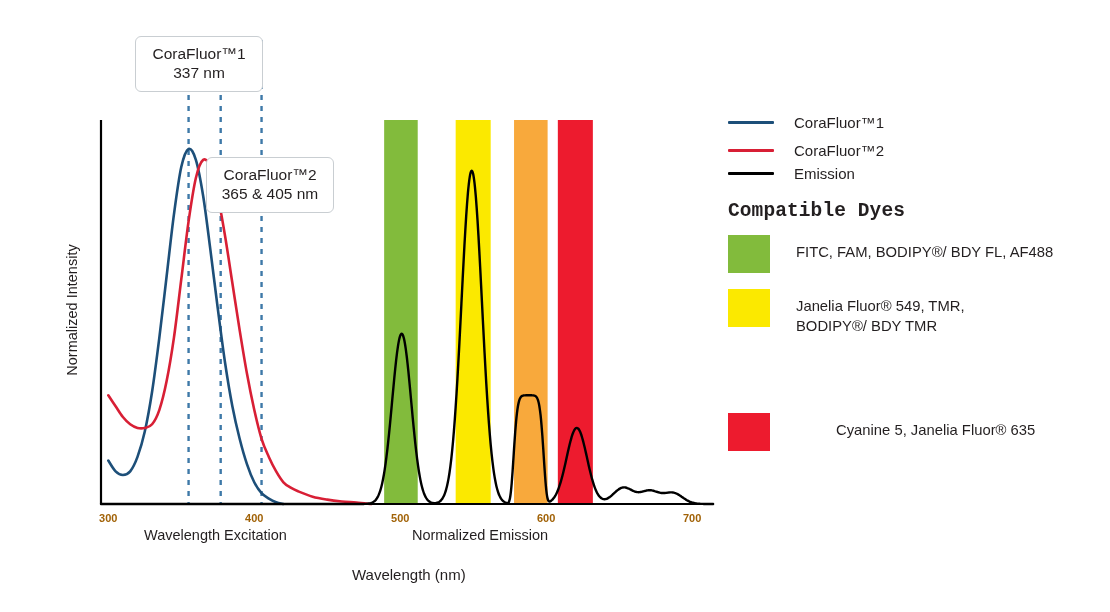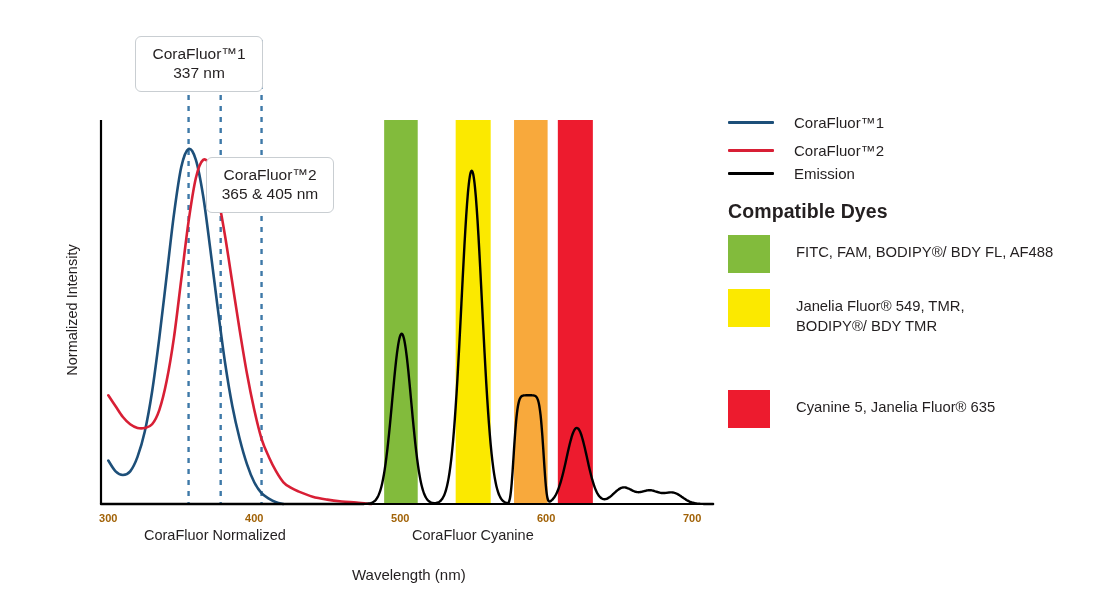--- a/index.html
+++ b/index.html
@@ -107,20 +107,21 @@
   #lg2 { top: 164px; }
 
   #dyes-heading {
     position: absolute;
     top: 200px;
     left: 0;
     font-size: 19.5px;
     font-weight: bold;
     color: #231f20;
     letter-spacing: 0.1px;
+    font-family: Liberation Mono, monospace;
   }
   .dye-row {
     position: absolute;
     left: 0;
     display: flex;
     align-items: flex-start;
   }
   .dye-swatch {
     width: 42px;
     height: 38px;
@@ -130,21 +131,21 @@
     margin-left: 26px;
     font-size: 14.8px;
     color: #231f20;
     line-height: 1.35;
     padding-top: 8px;
     white-space: pre-line;
   }
   #dy0 { top: 235px; }
   #dy1 { top: 289px; }
   #dy2 { top: 344px; }
-  #dy3 { top: 390px; }
+  #dy3 { top: 413px; gap: 40px; }
 </style>
 </head>
 <body>
 
 <div id="root">
 
   <div class="chart-area">
     <svg class="plot" id="plot-svg" width="720" height="612">
         <rect x="384.14761904761906" y="120" width="33.56904761904764" height="384" fill="#82bb3c"></rect>
         <rect x="455.66428571428577" y="120" width="35.028571428571354" height="384" fill="#fbe900"></rect>
@@ -155,22 +156,22 @@
         <line x1="261.54761904761904" x2="261.54761904761904" y1="40" y2="504" stroke="#3e79a8" stroke-width="2.4" stroke-dasharray="5,6" stroke-linecap="butt"></line>
         <path d="M 108.30 460.53 C 109.51 462.34, 113.16 468.98, 115.60 471.40 C 118.03 473.81, 120.46 475.02, 122.89 475.02 C 125.33 475.02, 127.76 474.42, 130.19 471.40 C 132.62 468.38, 135.06 463.55, 137.49 456.91 C 139.92 450.26, 142.35 442.42, 144.79 431.55 C 147.22 420.68, 149.65 407.40, 152.08 391.70 C 154.52 376.00, 156.95 356.68, 159.38 337.36 C 161.81 318.04, 164.25 296.30, 166.68 275.77 C 169.11 255.25, 171.54 232.30, 173.98 214.19 C 176.41 196.08, 178.84 177.96, 181.27 167.09 C 183.71 156.23, 186.14 150.19, 188.57 148.98 C 191.00 147.77, 193.44 152.00, 195.87 159.85 C 198.30 167.70, 200.73 180.98, 203.17 196.08 C 205.60 211.17, 208.03 231.70, 210.46 250.42 C 212.90 269.13, 215.33 289.66, 217.76 308.38 C 220.19 327.09, 222.63 346.42, 225.06 362.72 C 227.49 379.02, 229.92 393.51, 232.36 406.19 C 234.79 418.87, 237.22 429.13, 239.65 438.79 C 242.09 448.45, 244.52 456.91, 246.95 464.15 C 249.38 471.40, 251.82 477.43, 254.25 482.26 C 256.68 487.09, 259.12 490.42, 261.55 493.13 C 263.98 495.85, 266.41 497.06, 268.85 498.57 C 271.28 500.08, 273.71 501.28, 276.14 502.19 C 278.58 503.09, 282.22 503.70, 283.44 504.00" fill="none" stroke="#1d4f79" stroke-width="2.6" stroke-linecap="round" stroke-linejoin="round"></path>
         <path d="M 108.30 395.32 C 109.51 397.13, 113.16 402.57, 115.60 406.19 C 118.03 409.81, 120.46 414.04, 122.89 417.06 C 125.33 420.08, 127.76 422.49, 130.19 424.30 C 132.62 426.11, 135.06 427.32, 137.49 427.92 C 139.92 428.53, 142.35 428.53, 144.79 427.92 C 147.22 427.32, 149.65 427.32, 152.08 424.30 C 154.52 421.28, 156.95 417.06, 159.38 409.81 C 161.81 402.57, 164.25 392.91, 166.68 380.83 C 169.11 368.75, 171.54 354.26, 173.98 337.36 C 176.41 320.45, 178.84 298.72, 181.27 279.40 C 183.71 260.08, 186.14 238.34, 188.57 221.43 C 191.00 204.53, 193.44 188.23, 195.87 177.96 C 198.30 167.70, 200.73 161.66, 203.17 159.85 C 205.60 158.04, 208.03 161.06, 210.46 167.09 C 212.90 173.13, 215.33 184.60, 217.76 196.08 C 220.19 207.55, 222.63 221.43, 225.06 235.92 C 227.49 250.42, 229.92 267.32, 232.36 283.02 C 234.79 298.72, 237.22 315.02, 239.65 330.11 C 242.09 345.21, 244.52 360.30, 246.95 373.58 C 249.38 386.87, 251.82 398.94, 254.25 409.81 C 256.68 420.68, 259.12 430.94, 261.55 438.79 C 263.98 446.64, 266.41 451.47, 268.85 456.91 C 271.28 462.34, 273.71 467.17, 276.14 471.40 C 278.58 475.62, 281.01 479.55, 283.44 482.26 C 285.87 484.98, 288.31 486.19, 290.74 487.70 C 293.17 489.21, 294.39 489.81, 298.04 491.32 C 301.68 492.83, 307.77 495.37, 312.63 496.75 C 317.50 498.14, 322.36 498.87, 327.23 499.65 C 332.09 500.44, 336.96 500.98, 341.82 501.46 C 346.69 501.95, 351.55 502.13, 356.42 502.55 C 361.28 502.97, 368.58 503.76, 371.01 504.00" fill="none" stroke="#d81f35" stroke-width="2.6" stroke-linecap="round" stroke-linejoin="round"></path>
         <path d="M 101.00 504.00 C 101.15 504.00, 101.58 504.00, 101.88 504.00 C 102.17 504.00, 102.46 504.00, 102.75 504.00 C 103.04 504.00, 103.34 504.00, 103.63 504.00 C 103.92 504.00, 104.21 504.00, 104.50 504.00 C 104.79 504.00, 105.09 504.00, 105.38 504.00 C 105.67 504.00, 105.96 504.00, 106.25 504.00 C 106.55 504.00, 106.84 504.00, 107.13 504.00 C 107.42 504.00, 107.71 504.00, 108.01 504.00 C 108.30 504.00, 108.59 504.00, 108.88 504.00 C 109.17 504.00, 109.47 504.00, 109.76 504.00 C 110.05 504.00, 110.34 504.00, 110.63 504.00 C 110.92 504.00, 111.22 504.00, 111.51 504.00 C 111.80 504.00, 112.09 504.00, 112.38 504.00 C 112.68 504.00, 112.97 504.00, 113.26 504.00 C 113.55 504.00, 113.84 504.00, 114.14 504.00 C 114.43 504.00, 114.72 504.00, 115.01 504.00 C 115.30 504.00, 115.60 504.00, 115.89 504.00 C 116.18 504.00, 116.47 504.00, 116.76 504.00 C 117.05 504.00, 117.35 504.00, 117.64 504.00 C 117.93 504.00, 118.22 504.00, 118.51 504.00 C 118.81 504.00, 119.10 504.00, 119.39 504.00 C 119.68 504.00, 119.97 504.00, 120.27 504.00 C 120.56 504.00, 120.85 504.00, 121.14 504.00 C 121.43 504.00, 121.73 504.00, 122.02 504.00 C 122.31 504.00, 122.60 504.00, 122.89 504.00 C 123.18 504.00, 123.48 504.00, 123.77 504.00 C 124.06 504.00, 124.35 504.00, 124.64 504.00 C 124.94 504.00, 125.23 504.00, 125.52 504.00 C 125.81 504.00, 126.10 504.00, 126.40 504.00 C 126.69 504.00, 126.98 504.00, 127.27 504.00 C 127.56 504.00, 127.86 504.00, 128.15 504.00 C 128.44 504.00, 128.73 504.00, 129.02 504.00 C 129.31 504.00, 129.61 504.00, 129.90 504.00 C 130.19 504.00, 130.48 504.00, 130.77 504.00 C 131.07 504.00, 131.36 504.00, 131.65 504.00 C 131.94 504.00, 132.23 504.00, 132.53 504.00 C 132.82 504.00, 133.11 504.00, 133.40 504.00 C 133.69 504.00, 133.99 504.00, 134.28 504.00 C 134.57 504.00, 134.86 504.00, 135.15 504.00 C 135.44 504.00, 135.74 504.00, 136.03 504.00 C 136.32 504.00, 136.61 504.00, 136.90 504.00 C 137.20 504.00, 137.49 504.00, 137.78 504.00 C 138.07 504.00, 138.36 504.00, 138.66 504.00 C 138.95 504.00, 139.24 504.00, 139.53 504.00 C 139.82 504.00, 140.12 504.00, 140.41 504.00 C 140.70 504.00, 140.99 504.00, 141.28 504.00 C 141.57 504.00, 141.87 504.00, 142.16 504.00 C 142.45 504.00, 142.74 504.00, 143.03 504.00 C 143.33 504.00, 143.62 504.00, 143.91 504.00 C 144.20 504.00, 144.49 504.00, 144.79 504.00 C 145.08 504.00, 145.37 504.00, 145.66 504.00 C 145.95 504.00, 146.25 504.00, 146.54 504.00 C 146.83 504.00, 147.12 504.00, 147.41 504.00 C 147.70 504.00, 148.00 504.00, 148.29 504.00 C 148.58 504.00, 148.87 504.00, 149.16 504.00 C 149.46 504.00, 149.75 504.00, 150.04 504.00 C 150.33 504.00, 150.62 504.00, 150.92 504.00 C 151.21 504.00, 151.50 504.00, 151.79 504.00 C 152.08 504.00, 152.38 504.00, 152.67 504.00 C 152.96 504.00, 153.25 504.00, 153.54 504.00 C 153.83 504.00, 154.13 504.00, 154.42 504.00 C 154.71 504.00, 155.00 504.00, 155.29 504.00 C 155.59 504.00, 155.88 504.00, 156.17 504.00 C 156.46 504.00, 156.75 504.00, 157.05 504.00 C 157.34 504.00, 157.63 504.00, 157.92 504.00 C 158.21 504.00, 158.51 504.00, 158.80 504.00 C 159.09 504.00, 159.38 504.00, 159.67 504.00 C 159.96 504.00, 160.26 504.00, 160.55 504.00 C 160.84 504.00, 161.13 504.00, 161.42 504.00 C 161.72 504.00, 162.01 504.00, 162.30 504.00 C 162.59 504.00, 162.88 504.00, 163.18 504.00 C 163.47 504.00, 163.76 504.00, 164.05 504.00 C 164.34 504.00, 164.64 504.00, 164.93 504.00 C 165.22 504.00, 165.51 504.00, 165.80 504.00 C 166.09 504.00, 166.39 504.00, 166.68 504.00 C 166.97 504.00, 167.26 504.00, 167.55 504.00 C 167.85 504.00, 168.14 504.00, 168.43 504.00 C 168.72 504.00, 169.01 504.00, 169.31 504.00 C 169.60 504.00, 169.89 504.00, 170.18 504.00 C 170.47 504.00, 170.77 504.00, 171.06 504.00 C 171.35 504.00, 171.64 504.00, 171.93 504.00 C 172.22 504.00, 172.52 504.00, 172.81 504.00 C 173.10 504.00, 173.39 504.00, 173.68 504.00 C 173.98 504.00, 174.27 504.00, 174.56 504.00 C 174.85 504.00, 175.14 504.00, 175.44 504.00 C 175.73 504.00, 176.02 504.00, 176.31 504.00 C 176.60 504.00, 176.90 504.00, 177.19 504.00 C 177.48 504.00, 177.77 504.00, 178.06 504.00 C 178.35 504.00, 178.65 504.00, 178.94 504.00 C 179.23 504.00, 179.52 504.00, 179.81 504.00 C 180.11 504.00, 180.40 504.00, 180.69 504.00 C 180.98 504.00, 181.27 504.00, 181.57 504.00 C 181.86 504.00, 182.15 504.00, 182.44 504.00 C 182.73 504.00, 183.03 504.00, 183.32 504.00 C 183.61 504.00, 183.90 504.00, 184.19 504.00 C 184.48 504.00, 184.78 504.00, 185.07 504.00 C 185.36 504.00, 185.65 504.00, 185.94 504.00 C 186.24 504.00, 186.53 504.00, 186.82 504.00 C 187.11 504.00, 187.40 504.00, 187.70 504.00 C 187.99 504.00, 188.28 504.00, 188.57 504.00 C 188.86 504.00, 189.16 504.00, 189.45 504.00 C 189.74 504.00, 190.03 504.00, 190.32 504.00 C 190.61 504.00, 190.91 504.00, 191.20 504.00 C 191.49 504.00, 191.78 504.00, 192.07 504.00 C 192.37 504.00, 192.66 504.00, 192.95 504.00 C 193.24 504.00, 193.53 504.00, 193.83 504.00 C 194.12 504.00, 194.41 504.00, 194.70 504.00 C 194.99 504.00, 195.29 504.00, 195.58 504.00 C 195.87 504.00, 196.16 504.00, 196.45 504.00 C 196.74 504.00, 197.04 504.00, 197.33 504.00 C 197.62 504.00, 197.91 504.00, 198.20 504.00 C 198.50 504.00, 198.79 504.00, 199.08 504.00 C 199.37 504.00, 199.66 504.00, 199.96 504.00 C 200.25 504.00, 200.54 504.00, 200.83 504.00 C 201.12 504.00, 201.42 504.00, 201.71 504.00 C 202.00 504.00, 202.29 504.00, 202.58 504.00 C 202.87 504.00, 203.17 504.00, 203.46 504.00 C 203.75 504.00, 204.04 504.00, 204.33 504.00 C 204.63 504.00, 204.92 504.00, 205.21 504.00 C 205.50 504.00, 205.79 504.00, 206.09 504.00 C 206.38 504.00, 206.67 504.00, 206.96 504.00 C 207.25 504.00, 207.55 504.00, 207.84 504.00 C 208.13 504.00, 208.42 504.00, 208.71 504.00 C 209.00 504.00, 209.30 504.00, 209.59 504.00 C 209.88 504.00, 210.17 504.00, 210.46 504.00 C 210.76 504.00, 211.05 504.00, 211.34 504.00 C 211.63 504.00, 211.92 504.00, 212.22 504.00 C 212.51 504.00, 212.80 504.00, 213.09 504.00 C 213.38 504.00, 213.68 504.00, 213.97 504.00 C 214.26 504.00, 214.55 504.00, 214.84 504.00 C 215.13 504.00, 215.43 504.00, 215.72 504.00 C 216.01 504.00, 216.30 504.00, 216.59 504.00 C 216.89 504.00, 217.18 504.00, 217.47 504.00 C 217.76 504.00, 218.05 504.00, 218.35 504.00 C 218.64 504.00, 218.93 504.00, 219.22 504.00 C 219.51 504.00, 219.81 504.00, 220.10 504.00 C 220.39 504.00, 220.68 504.00, 220.97 504.00 C 221.26 504.00, 221.56 504.00, 221.85 504.00 C 222.14 504.00, 222.43 504.00, 222.72 504.00 C 223.02 504.00, 223.31 504.00, 223.60 504.00 C 223.89 504.00, 224.18 504.00, 224.48 504.00 C 224.77 504.00, 225.06 504.00, 225.35 504.00 C 225.64 504.00, 225.94 504.00, 226.23 504.00 C 226.52 504.00, 226.81 504.00, 227.10 504.00 C 227.39 504.00, 227.69 504.00, 227.98 504.00 C 228.27 504.00, 228.56 504.00, 228.85 504.00 C 229.15 504.00, 229.44 504.00, 229.73 504.00 C 230.02 504.00, 230.31 504.00, 230.61 504.00 C 230.90 504.00, 231.19 504.00, 231.48 504.00 C 231.77 504.00, 232.07 504.00, 232.36 504.00 C 232.65 504.00, 232.94 504.00, 233.23 504.00 C 233.52 504.00, 233.82 504.00, 234.11 504.00 C 234.40 504.00, 234.69 504.00, 234.98 504.00 C 235.28 504.00, 235.57 504.00, 235.86 504.00 C 236.15 504.00, 236.44 504.00, 236.74 504.00 C 237.03 504.00, 237.32 504.00, 237.61 504.00 C 237.90 504.00, 238.20 504.00, 238.49 504.00 C 238.78 504.00, 239.07 504.00, 239.36 504.00 C 239.65 504.00, 239.95 504.00, 240.24 504.00 C 240.53 504.00, 240.82 504.00, 241.11 504.00 C 241.41 504.00, 241.70 504.00, 241.99 504.00 C 242.28 504.00, 242.57 504.00, 242.87 504.00 C 243.16 504.00, 243.45 504.00, 243.74 504.00 C 244.03 504.00, 244.33 504.00, 244.62 504.00 C 244.91 504.00, 245.20 504.00, 245.49 504.00 C 245.78 504.00, 246.08 504.00, 246.37 504.00 C 246.66 504.00, 246.95 504.00, 247.24 504.00 C 247.54 504.00, 247.83 504.00, 248.12 504.00 C 248.41 504.00, 248.70 504.00, 249.00 504.00 C 249.29 504.00, 249.58 504.00, 249.87 504.00 C 250.16 504.00, 250.46 504.00, 250.75 504.00 C 251.04 504.00, 251.33 504.00, 251.62 504.00 C 251.91 504.00, 252.21 504.00, 252.50 504.00 C 252.79 504.00, 253.08 504.00, 253.37 504.00 C 253.67 504.00, 253.96 504.00, 254.25 504.00 C 254.54 504.00, 254.83 504.00, 255.13 504.00 C 255.42 504.00, 255.71 504.00, 256.00 504.00 C 256.29 504.00, 256.59 504.00, 256.88 504.00 C 257.17 504.00, 257.46 504.00, 257.75 504.00 C 258.04 504.00, 258.34 504.00, 258.63 504.00 C 258.92 504.00, 259.21 504.00, 259.50 504.00 C 259.80 504.00, 260.09 504.00, 260.38 504.00 C 260.67 504.00, 260.96 504.00, 261.26 504.00 C 261.55 504.00, 261.84 504.00, 262.13 504.00 C 262.42 504.00, 262.72 504.00, 263.01 504.00 C 263.30 504.00, 263.59 504.00, 263.88 504.00 C 264.17 504.00, 264.47 504.00, 264.76 504.00 C 265.05 504.00, 265.34 504.00, 265.63 504.00 C 265.93 504.00, 266.22 504.00, 266.51 504.00 C 266.80 504.00, 267.09 504.00, 267.39 504.00 C 267.68 504.00, 267.97 504.00, 268.26 504.00 C 268.55 504.00, 268.85 504.00, 269.14 504.00 C 269.43 504.00, 269.72 504.00, 270.01 504.00 C 270.30 504.00, 270.60 504.00, 270.89 504.00 C 271.18 504.00, 271.47 504.00, 271.76 504.00 C 272.06 504.00, 272.35 504.00, 272.64 504.00 C 272.93 504.00, 273.22 504.00, 273.52 504.00 C 273.81 504.00, 274.10 504.00, 274.39 504.00 C 274.68 504.00, 274.98 504.00, 275.27 504.00 C 275.56 504.00, 275.85 504.00, 276.14 504.00 C 276.43 504.00, 276.73 504.00, 277.02 504.00 C 277.31 504.00, 277.60 504.00, 277.89 504.00 C 278.19 504.00, 278.48 504.00, 278.77 504.00 C 279.06 504.00, 279.35 504.00, 279.65 504.00 C 279.94 504.00, 280.23 504.00, 280.52 504.00 C 280.81 504.00, 281.11 504.00, 281.40 504.00 C 281.69 504.00, 281.98 504.00, 282.27 504.00 C 282.56 504.00, 282.86 504.00, 283.15 504.00 C 283.44 504.00, 283.73 504.00, 284.02 504.00 C 284.32 504.00, 284.61 504.00, 284.90 504.00 C 285.19 504.00, 285.48 504.00, 285.78 504.00 C 286.07 504.00, 286.36 504.00, 286.65 504.00 C 286.94 504.00, 287.24 504.00, 287.53 504.00 C 287.82 504.00, 288.11 504.00, 288.40 504.00 C 288.69 504.00, 288.99 504.00, 289.28 504.00 C 289.57 504.00, 289.86 504.00, 290.15 504.00 C 290.45 504.00, 290.74 504.00, 291.03 504.00 C 291.32 504.00, 291.61 504.00, 291.91 504.00 C 292.20 504.00, 292.49 504.00, 292.78 504.00 C 293.07 504.00, 293.37 504.00, 293.66 504.00 C 293.95 504.00, 294.24 504.00, 294.53 504.00 C 294.82 504.00, 295.12 504.00, 295.41 504.00 C 295.70 504.00, 295.99 504.00, 296.28 504.00 C 296.58 504.00, 296.87 504.00, 297.16 504.00 C 297.45 504.00, 297.74 504.00, 298.04 504.00 C 298.33 504.00, 298.62 504.00, 298.91 504.00 C 299.20 504.00, 299.50 504.00, 299.79 504.00 C 300.08 504.00, 300.37 504.00, 300.66 504.00 C 300.95 504.00, 301.25 504.00, 301.54 504.00 C 301.83 504.00, 302.12 504.00, 302.41 504.00 C 302.71 504.00, 303.00 504.00, 303.29 504.00 C 303.58 504.00, 303.87 504.00, 304.17 504.00 C 304.46 504.00, 304.75 504.00, 305.04 504.00 C 305.33 504.00, 305.63 504.00, 305.92 504.00 C 306.21 504.00, 306.50 504.00, 306.79 504.00 C 307.08 504.00, 307.38 504.00, 307.67 504.00 C 307.96 504.00, 308.25 504.00, 308.54 504.00 C 308.84 504.00, 309.13 504.00, 309.42 504.00 C 309.71 504.00, 310.00 504.00, 310.30 504.00 C 310.59 504.00, 310.88 504.00, 311.17 504.00 C 311.46 504.00, 311.76 504.00, 312.05 504.00 C 312.34 504.00, 312.63 504.00, 312.92 504.00 C 313.21 504.00, 313.51 504.00, 313.80 504.00 C 314.09 504.00, 314.38 504.00, 314.67 504.00 C 314.97 504.00, 315.26 504.00, 315.55 504.00 C 315.84 504.00, 316.13 504.00, 316.43 504.00 C 316.72 504.00, 317.01 504.00, 317.30 504.00 C 317.59 504.00, 317.89 504.00, 318.18 504.00 C 318.47 504.00, 318.76 504.00, 319.05 504.00 C 319.34 504.00, 319.64 504.00, 319.93 504.00 C 320.22 504.00, 320.51 504.00, 320.80 504.00 C 321.10 504.00, 321.39 504.00, 321.68 504.00 C 321.97 504.00, 322.26 504.00, 322.56 504.00 C 322.85 504.00, 323.14 504.00, 323.43 504.00 C 323.72 504.00, 324.02 504.00, 324.31 504.00 C 324.60 504.00, 324.89 504.00, 325.18 504.00 C 325.47 504.00, 325.77 504.00, 326.06 504.00 C 326.35 504.00, 326.64 504.00, 326.93 504.00 C 327.23 504.00, 327.52 504.00, 327.81 504.00 C 328.10 504.00, 328.39 504.00, 328.69 504.00 C 328.98 504.00, 329.27 504.00, 329.56 504.00 C 329.85 504.00, 330.15 504.00, 330.44 504.00 C 330.73 504.00, 331.02 504.00, 331.31 504.00 C 331.60 504.00, 331.90 504.00, 332.19 504.00 C 332.48 504.00, 332.77 504.00, 333.06 504.00 C 333.36 504.00, 333.65 504.00, 333.94 504.00 C 334.23 504.00, 334.52 504.00, 334.82 504.00 C 335.11 504.00, 335.40 504.00, 335.69 504.00 C 335.98 504.00, 336.28 504.00, 336.57 504.00 C 336.86 504.00, 337.15 504.00, 337.44 504.00 C 337.73 504.00, 338.03 504.00, 338.32 504.00 C 338.61 504.00, 338.90 504.00, 339.19 504.00 C 339.49 504.00, 339.78 504.00, 340.07 504.00 C 340.36 504.00, 340.65 504.00, 340.95 504.00 C 341.24 504.00, 341.53 504.00, 341.82 504.00 C 342.11 504.00, 342.41 504.00, 342.70 504.00 C 342.99 504.00, 343.28 504.00, 343.57 504.00 C 343.86 504.00, 344.16 504.00, 344.45 504.00 C 344.74 504.00, 345.03 504.00, 345.32 504.00 C 345.62 504.00, 345.91 504.00, 346.20 504.00 C 346.49 504.00, 346.78 504.00, 347.08 504.00 C 347.37 504.00, 347.66 504.00, 347.95 504.00 C 348.24 504.00, 348.54 504.00, 348.83 504.00 C 349.12 504.00, 349.41 504.00, 349.70 504.00 C 349.99 504.00, 350.29 504.00, 350.58 504.00 C 350.87 504.00, 351.16 504.00, 351.45 504.00 C 351.75 504.00, 352.04 504.00, 352.33 504.00 C 352.62 504.00, 352.91 504.00, 353.21 504.00 C 353.50 504.00, 353.79 504.00, 354.08 504.00 C 354.37 504.00, 354.67 504.00, 354.96 504.00 C 355.25 504.00, 355.54 504.00, 355.83 504.00 C 356.12 504.00, 356.42 504.00, 356.71 504.00 C 357.00 504.00, 357.29 504.00, 357.58 504.00 C 357.88 504.00, 358.17 504.00, 358.46 503.99 C 358.75 503.99, 359.04 503.99, 359.34 503.99 C 359.63 503.99, 359.92 503.99, 360.21 503.99 C 360.50 503.99, 360.80 503.98, 361.09 503.98 C 361.38 503.98, 361.67 503.98, 361.96 503.97 C 362.25 503.97, 362.55 503.97, 362.84 503.96 C 363.13 503.96, 363.42 503.95, 363.71 503.94 C 364.01 503.94, 364.30 503.93, 364.59 503.92 C 364.88 503.91, 365.17 503.90, 365.47 503.88 C 365.76 503.87, 366.05 503.85, 366.34 503.83 C 366.63 503.81, 366.93 503.79, 367.22 503.77 C 367.51 503.74, 367.80 503.71, 368.09 503.67 C 368.38 503.64, 368.68 503.60, 368.97 503.55 C 369.26 503.50, 369.55 503.45, 369.84 503.39 C 370.14 503.32, 370.43 503.25, 370.72 503.17 C 371.01 503.08, 371.30 502.99, 371.60 502.88 C 371.89 502.77, 372.18 502.65, 372.47 502.50 C 372.76 502.36, 373.06 502.20, 373.35 502.02 C 373.64 501.84, 373.93 501.64, 374.22 501.40 C 374.51 501.17, 374.81 500.91, 375.10 500.62 C 375.39 500.33, 375.68 500.01, 375.97 499.64 C 376.27 499.28, 376.56 498.88, 376.85 498.43 C 377.14 497.98, 377.43 497.49, 377.73 496.94 C 378.02 496.39, 378.31 495.79, 378.60 495.13 C 378.89 494.46, 379.19 493.74, 379.48 492.94 C 379.77 492.14, 380.06 491.28, 380.35 490.34 C 380.64 489.39, 380.94 488.37, 381.23 487.26 C 381.52 486.15, 381.81 484.96, 382.10 483.66 C 382.40 482.37, 382.69 480.99, 382.98 479.51 C 383.27 478.02, 383.56 476.44, 383.86 474.75 C 384.15 473.06, 384.44 471.27, 384.73 469.36 C 385.02 467.46, 385.32 465.45, 385.61 463.33 C 385.90 461.22, 386.19 458.99, 386.48 456.66 C 386.77 454.33, 387.07 451.89, 387.36 449.36 C 387.65 446.83, 387.94 444.19, 388.23 441.47 C 388.53 438.75, 388.82 435.93, 389.11 433.04 C 389.40 430.16, 389.69 427.18, 389.99 424.17 C 390.28 421.15, 390.57 418.05, 390.86 414.94 C 391.15 411.83, 391.45 408.65, 391.74 405.49 C 392.03 402.33, 392.32 399.13, 392.61 395.97 C 392.90 392.81, 393.20 389.63, 393.49 386.52 C 393.78 383.42, 394.07 380.33, 394.36 377.34 C 394.66 374.35, 394.95 371.41, 395.24 368.60 C 395.53 365.79, 395.82 363.05, 396.12 360.48 C 396.41 357.91, 396.70 355.44, 396.99 353.17 C 397.28 350.89, 397.58 348.75, 397.87 346.83 C 398.16 344.90, 398.45 343.14, 398.74 341.61 C 399.03 340.08, 399.33 338.74, 399.62 337.64 C 399.91 336.54, 400.20 335.66, 400.49 335.02 C 400.79 334.38, 401.08 333.98, 401.37 333.82 C 401.66 333.66, 401.95 333.74, 402.25 334.06 C 402.54 334.38, 402.83 334.95, 403.12 335.74 C 403.41 336.53, 403.71 337.57, 404.00 338.82 C 404.29 340.06, 404.58 341.55, 404.87 343.21 C 405.16 344.88, 405.46 346.77, 405.75 348.82 C 406.04 350.87, 406.33 353.13, 406.62 355.51 C 406.92 357.89, 407.21 360.45, 407.50 363.11 C 407.79 365.76, 408.08 368.58, 408.38 371.45 C 408.67 374.33, 408.96 377.33, 409.25 380.36 C 409.54 383.40, 409.84 386.52, 410.13 389.65 C 410.42 392.78, 410.71 395.97, 411.00 399.14 C 411.29 402.31, 411.59 405.51, 411.88 408.66 C 412.17 411.81, 412.46 414.96, 412.75 418.05 C 413.05 421.13, 413.34 424.19, 413.63 427.17 C 413.92 430.15, 414.21 433.07, 414.51 435.91 C 414.80 438.74, 415.09 441.50, 415.38 444.16 C 415.67 446.82, 415.97 449.39, 416.26 451.86 C 416.55 454.33, 416.84 456.70, 417.13 458.96 C 417.42 461.21, 417.72 463.37, 418.01 465.42 C 418.30 467.46, 418.59 469.40, 418.88 471.23 C 419.18 473.06, 419.47 474.78, 419.76 476.40 C 420.05 478.02, 420.34 479.54, 420.64 480.96 C 420.93 482.38, 421.22 483.69, 421.51 484.92 C 421.80 486.15, 422.10 487.28, 422.39 488.34 C 422.68 489.39, 422.97 490.36, 423.26 491.25 C 423.55 492.15, 423.85 492.96, 424.14 493.71 C 424.43 494.46, 424.72 495.14, 425.01 495.76 C 425.31 496.39, 425.60 496.94, 425.89 497.46 C 426.18 497.97, 426.47 498.43, 426.77 498.84 C 427.06 499.26, 427.35 499.63, 427.64 499.96 C 427.93 500.30, 428.23 500.59, 428.52 500.86 C 428.81 501.12, 429.10 501.35, 429.39 501.56 C 429.68 501.77, 429.98 501.95, 430.27 502.11 C 430.56 502.26, 430.85 502.40, 431.14 502.51 C 431.44 502.63, 431.73 502.73, 432.02 502.81 C 432.31 502.89, 432.60 502.95, 432.90 503.00 C 433.19 503.05, 433.48 503.09, 433.77 503.11 C 434.06 503.13, 434.36 503.14, 434.65 503.14 C 434.94 503.13, 435.23 503.11, 435.52 503.08 C 435.81 503.05, 436.11 503.01, 436.40 502.94 C 436.69 502.88, 436.98 502.81, 437.27 502.72 C 437.57 502.62, 437.86 502.52, 438.15 502.39 C 438.44 502.26, 438.73 502.11, 439.03 501.94 C 439.32 501.76, 439.61 501.57, 439.90 501.34 C 440.19 501.11, 440.49 500.86, 440.78 500.57 C 441.07 500.28, 441.36 499.96, 441.65 499.59 C 441.94 499.22, 442.24 498.82, 442.53 498.36 C 442.82 497.90, 443.11 497.40, 443.40 496.83 C 443.70 496.26, 443.99 495.64, 444.28 494.95 C 444.57 494.25, 444.86 493.49, 445.16 492.65 C 445.45 491.80, 445.74 490.89, 446.03 489.87 C 446.32 488.85, 446.62 487.75, 446.91 486.54 C 447.20 485.32, 447.49 484.01, 447.78 482.57 C 448.07 481.14, 448.37 479.59, 448.66 477.91 C 448.95 476.22, 449.24 474.41, 449.53 472.45 C 449.83 470.49, 450.12 468.40, 450.41 466.14 C 450.70 463.88, 450.99 461.48, 451.29 458.89 C 451.58 456.31, 451.87 453.58, 452.16 450.66 C 452.45 447.74, 452.75 444.65, 453.04 441.38 C 453.33 438.10, 453.62 434.65, 453.91 431.02 C 454.20 427.38, 454.50 423.57, 454.79 419.57 C 455.08 415.57, 455.37 411.39, 455.66 407.04 C 455.96 402.69, 456.25 398.15, 456.54 393.47 C 456.83 388.78, 457.12 383.91, 457.42 378.92 C 457.71 373.92, 458.00 368.75, 458.29 363.48 C 458.58 358.22, 458.88 352.80, 459.17 347.31 C 459.46 341.82, 459.75 336.19, 460.04 330.54 C 460.33 324.89, 460.63 319.14, 460.92 313.39 C 461.21 307.65, 461.50 301.84, 461.79 296.08 C 462.09 290.32, 462.38 284.54, 462.67 278.85 C 462.96 273.17, 463.25 267.50, 463.55 261.99 C 463.84 256.47, 464.13 251.01, 464.42 245.76 C 464.71 240.51, 465.01 235.36, 465.30 230.46 C 465.59 225.56, 465.88 220.82, 466.17 216.38 C 466.46 211.93, 466.76 207.69, 467.05 203.78 C 467.34 199.88, 467.63 196.22, 467.92 192.93 C 468.22 189.64, 468.51 186.65, 468.80 184.05 C 469.09 181.44, 469.38 179.18, 469.68 177.32 C 469.97 175.46, 470.26 173.96, 470.55 172.89 C 470.84 171.81, 471.14 171.12, 471.43 170.85 C 471.72 170.58, 472.01 170.72, 472.30 171.26 C 472.59 171.80, 472.89 172.76, 473.18 174.10 C 473.47 175.44, 473.76 177.20, 474.05 179.31 C 474.35 181.42, 474.64 183.94, 474.93 186.78 C 475.22 189.62, 475.51 192.84, 475.81 196.34 C 476.10 199.84, 476.39 203.70, 476.68 207.80 C 476.97 211.90, 477.27 216.31, 477.56 220.92 C 477.85 225.53, 478.14 230.41, 478.43 235.44 C 478.72 240.47, 479.02 245.73, 479.31 251.08 C 479.60 256.43, 479.89 261.97, 480.18 267.55 C 480.48 273.13, 480.77 278.85, 481.06 284.57 C 481.35 290.29, 481.64 296.09, 481.94 301.85 C 482.23 307.62, 482.52 313.42, 482.81 319.14 C 483.10 324.86, 483.40 330.58, 483.69 336.18 C 483.98 341.79, 484.27 347.35, 484.56 352.77 C 484.85 358.19, 485.15 363.54, 485.44 368.72 C 485.73 373.90, 486.02 378.97, 486.31 383.87 C 486.61 388.77, 486.90 393.53, 487.19 398.10 C 487.48 402.68, 487.77 407.10, 488.07 411.33 C 488.36 415.57, 488.65 419.63, 488.94 423.51 C 489.23 427.38, 489.53 431.08, 489.82 434.59 C 490.11 438.10, 490.40 441.43, 490.69 444.59 C 490.98 447.74, 491.28 450.71, 491.57 453.52 C 491.86 456.32, 492.15 458.95, 492.44 461.42 C 492.74 463.89, 493.03 466.19, 493.32 468.34 C 493.61 470.50, 493.90 472.50, 494.20 474.36 C 494.49 476.23, 494.78 477.95, 495.07 479.55 C 495.36 481.15, 495.66 482.61, 495.95 483.97 C 496.24 485.33, 496.53 486.57, 496.82 487.72 C 497.11 488.86, 497.41 489.90, 497.70 490.86 C 497.99 491.82, 498.28 492.67, 498.57 493.47 C 498.87 494.26, 499.16 494.97, 499.45 495.62 C 499.74 496.28, 500.03 496.86, 500.33 497.39 C 500.62 497.92, 500.91 498.39, 501.20 498.82 C 501.49 499.25, 501.79 499.62, 502.08 499.97 C 502.37 500.31, 502.66 500.61, 502.95 500.89 C 503.24 501.16, 503.54 501.40, 503.83 501.61 C 504.12 501.83, 504.41 502.01, 504.70 502.18 C 505.00 502.35, 505.29 502.50, 505.58 502.62 C 505.87 502.75, 506.16 502.87, 506.46 502.95 C 506.75 503.02, 507.04 503.11, 507.33 503.08 C 507.62 503.06, 507.92 503.05, 508.21 502.79 C 508.50 502.52, 508.79 502.22, 509.08 501.47 C 509.37 500.71, 509.67 499.78, 509.96 498.24 C 510.25 496.70, 510.54 494.76, 510.83 492.24 C 511.13 489.72, 511.42 486.61, 511.71 483.12 C 512.00 479.63, 512.29 475.51, 512.59 471.32 C 512.88 467.12, 513.17 462.44, 513.46 457.96 C 513.75 453.48, 514.05 448.78, 514.34 444.45 C 514.63 440.13, 514.92 435.85, 515.21 432.01 C 515.50 428.18, 515.80 424.60, 516.09 421.44 C 516.38 418.28, 516.67 415.49, 516.96 413.05 C 517.26 410.61, 517.55 408.57, 517.84 406.79 C 518.13 405.01, 518.42 403.61, 518.72 402.38 C 519.01 401.15, 519.30 400.24, 519.59 399.43 C 519.88 398.63, 520.18 398.07, 520.47 397.57 C 520.76 397.08, 521.05 396.75, 521.34 396.47 C 521.63 396.18, 521.93 396.01, 522.22 395.85 C 522.51 395.70, 522.80 395.62, 523.09 395.54 C 523.39 395.47, 523.68 395.43, 523.97 395.40 C 524.26 395.37, 524.55 395.36, 524.85 395.34 C 525.14 395.33, 525.43 395.33, 525.72 395.32 C 526.01 395.32, 526.31 395.32, 526.60 395.32 C 526.89 395.32, 527.18 395.32, 527.47 395.32 C 527.76 395.32, 528.06 395.32, 528.35 395.32 C 528.64 395.32, 528.93 395.32, 529.22 395.32 C 529.52 395.32, 529.81 395.32, 530.10 395.32 C 530.39 395.32, 530.68 395.32, 530.98 395.32 C 531.27 395.32, 531.56 395.32, 531.85 395.32 C 532.14 395.33, 532.44 395.33, 532.73 395.35 C 533.02 395.37, 533.31 395.38, 533.60 395.42 C 533.89 395.47, 534.19 395.51, 534.48 395.61 C 534.77 395.70, 535.06 395.81, 535.35 396.00 C 535.65 396.19, 535.94 396.40, 536.23 396.74 C 536.52 397.09, 536.81 397.48, 537.11 398.06 C 537.40 398.64, 537.69 399.30, 537.98 400.23 C 538.27 401.15, 538.57 402.21, 538.86 403.60 C 539.15 404.99, 539.44 406.59, 539.73 408.57 C 540.02 410.55, 540.32 412.81, 540.61 415.48 C 540.90 418.15, 541.19 421.18, 541.48 424.56 C 541.78 427.94, 542.07 431.76, 542.36 435.76 C 542.65 439.77, 542.94 444.21, 543.24 448.61 C 543.53 453.00, 543.82 457.73, 544.11 462.13 C 544.40 466.54, 544.70 471.06, 544.99 475.02 C 545.28 478.98, 545.57 482.76, 545.86 485.90 C 546.15 489.03, 546.45 491.71, 546.74 493.83 C 547.03 495.95, 547.32 497.46, 547.61 498.64 C 547.91 499.82, 548.20 500.42, 548.49 500.90 C 548.78 501.38, 549.07 501.45, 549.37 501.52 C 549.66 501.59, 549.95 501.45, 550.24 501.32 C 550.53 501.20, 550.83 500.98, 551.12 500.76 C 551.41 500.54, 551.70 500.29, 551.99 500.01 C 552.28 499.74, 552.58 499.44, 552.87 499.11 C 553.16 498.78, 553.45 498.43, 553.74 498.04 C 554.04 497.66, 554.33 497.25, 554.62 496.80 C 554.91 496.35, 555.20 495.87, 555.50 495.36 C 555.79 494.84, 556.08 494.29, 556.37 493.70 C 556.66 493.12, 556.96 492.49, 557.25 491.82 C 557.54 491.16, 557.83 490.45, 558.12 489.71 C 558.41 488.96, 558.71 488.17, 559.00 487.34 C 559.29 486.51, 559.58 485.64, 559.87 484.73 C 560.17 483.82, 560.46 482.86, 560.75 481.87 C 561.04 480.87, 561.33 479.84, 561.63 478.77 C 561.92 477.70, 562.21 476.59, 562.50 475.45 C 562.79 474.31, 563.09 473.13, 563.38 471.93 C 563.67 470.72, 563.96 469.49, 564.25 468.23 C 564.54 466.98, 564.84 465.70, 565.13 464.41 C 565.42 463.12, 565.71 461.80, 566.00 460.49 C 566.30 459.18, 566.59 457.85, 566.88 456.54 C 567.17 455.23, 567.46 453.91, 567.76 452.61 C 568.05 451.31, 568.34 450.02, 568.63 448.76 C 568.92 447.50, 569.22 446.25, 569.51 445.05 C 569.80 443.85, 570.09 442.68, 570.38 441.56 C 570.67 440.44, 570.97 439.36, 571.26 438.35 C 571.55 437.33, 571.84 436.36, 572.13 435.47 C 572.43 434.58, 572.72 433.75, 573.01 433.00 C 573.30 432.24, 573.59 431.56, 573.89 430.97 C 574.18 430.37, 574.47 429.86, 574.76 429.43 C 575.05 429.01, 575.35 428.67, 575.64 428.42 C 575.93 428.17, 576.22 428.02, 576.51 427.96 C 576.80 427.89, 577.10 427.92, 577.39 428.05 C 577.68 428.17, 577.97 428.39, 578.26 428.70 C 578.56 429.00, 578.85 429.40, 579.14 429.88 C 579.43 430.37, 579.72 430.94, 580.02 431.59 C 580.31 432.24, 580.60 432.97, 580.89 433.77 C 581.18 434.57, 581.48 435.45, 581.77 436.39 C 582.06 437.32, 582.35 438.33, 582.64 439.38 C 582.93 440.43, 583.23 441.54, 583.52 442.69 C 583.81 443.84, 584.10 445.04, 584.39 446.26 C 584.69 447.48, 584.98 448.74, 585.27 450.01 C 585.56 451.29, 585.85 452.59, 586.15 453.89 C 586.44 455.20, 586.73 456.52, 587.02 457.83 C 587.31 459.14, 587.61 460.46, 587.90 461.77 C 588.19 463.07, 588.48 464.37, 588.77 465.64 C 589.06 466.92, 589.36 468.18, 589.65 469.41 C 589.94 470.64, 590.23 471.86, 590.52 473.03 C 590.82 474.21, 591.11 475.35, 591.40 476.46 C 591.69 477.57, 591.98 478.64, 592.28 479.68 C 592.57 480.71, 592.86 481.70, 593.15 482.65 C 593.44 483.60, 593.74 484.51, 594.03 485.37 C 594.32 486.24, 594.61 487.06, 594.90 487.83 C 595.19 488.61, 595.49 489.34, 595.78 490.03 C 596.07 490.72, 596.36 491.36, 596.65 491.96 C 596.95 492.56, 597.24 493.12, 597.53 493.64 C 597.82 494.15, 598.11 494.63, 598.41 495.06 C 598.70 495.50, 598.99 495.90, 599.28 496.26 C 599.57 496.62, 599.87 496.94, 600.16 497.22 C 600.45 497.51, 600.74 497.76, 601.03 497.98 C 601.32 498.20, 601.62 498.38, 601.91 498.54 C 602.20 498.70, 602.49 498.82, 602.78 498.92 C 603.08 499.01, 603.37 499.08, 603.66 499.13 C 603.95 499.17, 604.24 499.19, 604.54 499.18 C 604.83 499.18, 605.12 499.15, 605.41 499.10 C 605.70 499.04, 606.00 498.97, 606.29 498.88 C 606.58 498.79, 606.87 498.68, 607.16 498.55 C 607.45 498.42, 607.75 498.27, 608.04 498.11 C 608.33 497.95, 608.62 497.77, 608.91 497.58 C 609.21 497.39, 609.50 497.18, 609.79 496.97 C 610.08 496.75, 610.37 496.52, 610.67 496.29 C 610.96 496.05, 611.25 495.80, 611.54 495.55 C 611.83 495.30, 612.13 495.04, 612.42 494.78 C 612.71 494.51, 613.00 494.24, 613.29 493.98 C 613.58 493.71, 613.88 493.43, 614.17 493.16 C 614.46 492.89, 614.75 492.62, 615.04 492.35 C 615.34 492.08, 615.63 491.82, 615.92 491.56 C 616.21 491.30, 616.50 491.04, 616.80 490.80 C 617.09 490.55, 617.38 490.31, 617.67 490.09 C 617.96 489.86, 618.26 489.64, 618.55 489.44 C 618.84 489.23, 619.13 489.04, 619.42 488.86 C 619.71 488.69, 620.01 488.52, 620.30 488.37 C 620.59 488.23, 620.88 488.09, 621.17 487.98 C 621.47 487.86, 621.76 487.76, 622.05 487.68 C 622.34 487.60, 622.63 487.54, 622.93 487.49 C 623.22 487.44, 623.51 487.42, 623.80 487.40 C 624.09 487.39, 624.39 487.40, 624.68 487.42 C 624.97 487.44, 625.26 487.48, 625.55 487.53 C 625.84 487.59, 626.14 487.66, 626.43 487.74 C 626.72 487.82, 627.01 487.91, 627.30 488.02 C 627.60 488.12, 627.89 488.24, 628.18 488.37 C 628.47 488.49, 628.76 488.63, 629.06 488.77 C 629.35 488.90, 629.64 489.05, 629.93 489.20 C 630.22 489.35, 630.52 489.50, 630.81 489.65 C 631.10 489.80, 631.39 489.96, 631.68 490.11 C 631.97 490.26, 632.27 490.40, 632.56 490.55 C 632.85 490.69, 633.14 490.83, 633.43 490.95 C 633.73 491.08, 634.02 491.21, 634.31 491.32 C 634.60 491.43, 634.89 491.54, 635.19 491.63 C 635.48 491.72, 635.77 491.80, 636.06 491.87 C 636.35 491.94, 636.65 492.00, 636.94 492.05 C 637.23 492.09, 637.52 492.13, 637.81 492.15 C 638.10 492.17, 638.40 492.18, 638.69 492.18 C 638.98 492.18, 639.27 492.16, 639.56 492.14 C 639.86 492.11, 640.15 492.08, 640.44 492.03 C 640.73 491.99, 641.02 491.94, 641.32 491.88 C 641.61 491.82, 641.90 491.75, 642.19 491.68 C 642.48 491.61, 642.78 491.53, 643.07 491.45 C 643.36 491.37, 643.65 491.29, 643.94 491.21 C 644.23 491.13, 644.53 491.04, 644.82 490.96 C 645.11 490.89, 645.40 490.81, 645.69 490.74 C 645.99 490.66, 646.28 490.60, 646.57 490.53 C 646.86 490.47, 647.15 490.42, 647.45 490.37 C 647.74 490.33, 648.03 490.29, 648.32 490.26 C 648.61 490.23, 648.91 490.21, 649.20 490.20 C 649.49 490.19, 649.78 490.19, 650.07 490.21 C 650.36 490.22, 650.66 490.24, 650.95 490.27 C 651.24 490.30, 651.53 490.34, 651.82 490.39 C 652.12 490.44, 652.41 490.50, 652.70 490.56 C 652.99 490.63, 653.28 490.70, 653.58 490.78 C 653.87 490.86, 654.16 490.95, 654.45 491.04 C 654.74 491.13, 655.04 491.22, 655.33 491.32 C 655.62 491.41, 655.91 491.51, 656.20 491.61 C 656.49 491.71, 656.79 491.80, 657.08 491.90 C 657.37 491.99, 657.66 492.09, 657.95 492.17 C 658.25 492.26, 658.54 492.35, 658.83 492.43 C 659.12 492.50, 659.41 492.58, 659.71 492.64 C 660.00 492.71, 660.29 492.77, 660.58 492.82 C 660.87 492.87, 661.17 492.91, 661.46 492.94 C 661.75 492.98, 662.04 493.00, 662.33 493.02 C 662.62 493.04, 662.92 493.05, 663.21 493.05 C 663.50 493.05, 663.79 493.04, 664.08 493.03 C 664.38 493.02, 664.67 493.00, 664.96 492.97 C 665.25 492.95, 665.54 492.92, 665.84 492.88 C 666.13 492.85, 666.42 492.81, 666.71 492.78 C 667.00 492.74, 667.30 492.70, 667.59 492.66 C 667.88 492.62, 668.17 492.58, 668.46 492.55 C 668.75 492.51, 669.05 492.48, 669.34 492.45 C 669.63 492.43, 669.92 492.40, 670.21 492.39 C 670.51 492.37, 670.80 492.36, 671.09 492.36 C 671.38 492.36, 671.67 492.37, 671.97 492.39 C 672.26 492.41, 672.55 492.44, 672.84 492.48 C 673.13 492.52, 673.43 492.57, 673.72 492.63 C 674.01 492.69, 674.30 492.76, 674.59 492.85 C 674.88 492.93, 675.18 493.03, 675.47 493.13 C 675.76 493.24, 676.05 493.36, 676.34 493.49 C 676.64 493.61, 676.93 493.75, 677.22 493.90 C 677.51 494.05, 677.80 494.21, 678.10 494.37 C 678.39 494.54, 678.68 494.72, 678.97 494.90 C 679.26 495.08, 679.56 495.26, 679.85 495.46 C 680.14 495.65, 680.43 495.85, 680.72 496.05 C 681.01 496.25, 681.31 496.45, 681.60 496.66 C 681.89 496.86, 682.18 497.07, 682.47 497.27 C 682.77 497.48, 683.06 497.69, 683.35 497.89 C 683.64 498.09, 683.93 498.30, 684.23 498.50 C 684.52 498.70, 684.81 498.89, 685.10 499.08 C 685.39 499.27, 685.69 499.46, 685.98 499.64 C 686.27 499.83, 686.56 500.00, 686.85 500.17 C 687.14 500.34, 687.44 500.51, 687.73 500.67 C 688.02 500.83, 688.31 500.98, 688.60 501.12 C 688.90 501.27, 689.19 501.40, 689.48 501.54 C 689.77 501.67, 690.06 501.79, 690.36 501.91 C 690.65 502.02, 690.94 502.13, 691.23 502.24 C 691.52 502.34, 691.82 502.44, 692.11 502.53 C 692.40 502.62, 692.69 502.70, 692.98 502.78 C 693.27 502.86, 693.57 502.93, 693.86 503.00 C 694.15 503.07, 694.44 503.13, 694.73 503.19 C 695.03 503.24, 695.32 503.30, 695.61 503.34 C 695.90 503.39, 696.19 503.43, 696.49 503.47 C 696.78 503.51, 697.07 503.55, 697.36 503.58 C 697.65 503.62, 697.95 503.65, 698.24 503.67 C 698.53 503.70, 698.82 503.72, 699.11 503.74 C 699.40 503.77, 699.70 503.78, 699.99 503.80 C 700.28 503.82, 700.57 503.83, 700.86 503.85 C 701.16 503.86, 701.45 503.87, 701.74 503.88 C 702.03 503.90, 702.32 503.90, 702.62 503.91 C 702.91 503.92, 703.20 503.93, 703.49 503.94 C 703.78 503.94, 704.08 503.95, 704.37 503.95 C 704.66 503.96, 704.95 503.96, 705.24 503.96 C 705.53 503.97, 705.83 503.97, 706.12 503.97 C 706.41 503.98, 706.70 503.98, 706.99 503.98 C 707.29 503.98, 707.58 503.99, 707.87 503.99 C 708.16 503.99, 708.45 503.99, 708.75 503.99 C 709.04 503.99, 709.33 503.99, 709.62 503.99 C 709.91 503.99, 710.21 503.99, 710.50 504.00 C 710.79 504.00, 711.08 504.00, 711.37 504.00 C 711.66 504.00, 711.96 504.00, 712.25 504.00 C 712.54 504.00, 712.98 504.00, 713.12 504.00" fill="none" stroke="#000000" stroke-width="2.4" stroke-linecap="round" stroke-linejoin="round"></path>
         <line x1="101" x2="101" y1="120" y2="504" stroke="#000" stroke-width="2.2"></line>
         <line x1="101" x2="714" y1="504" y2="504" stroke="#000" stroke-width="2.2"></line>
       </svg>
 
     <div id="y-title">Normalized Intensity</div>
     <div class="axis-label" id="x-title">Wavelength (nm)</div>
-    <div class="axis-label" id="sub-exc">CoraFluor Normalized</div>
-    <div class="axis-label" id="sub-emi">CoraFluor Cyanine</div>
+    <div class="axis-label" id="sub-exc">Wavelength Excitation</div>
+    <div class="axis-label" id="sub-emi">Normalized Emission</div>
 
     <div id="x-tick-labels">
         <div class="tick-label" style="left: 108.298px; top: 512px;">300</div>
         <div class="tick-label" style="left: 254.25px; top: 512px;">400</div>
         <div class="tick-label" style="left: 400.202px; top: 512px;">500</div>
         <div class="tick-label" style="left: 546.155px; top: 512px;">600</div>
         <div class="tick-label" style="left: 692.107px; top: 512px;">700</div>
       </div>
 
     <div class="callout" id="callout-1">

